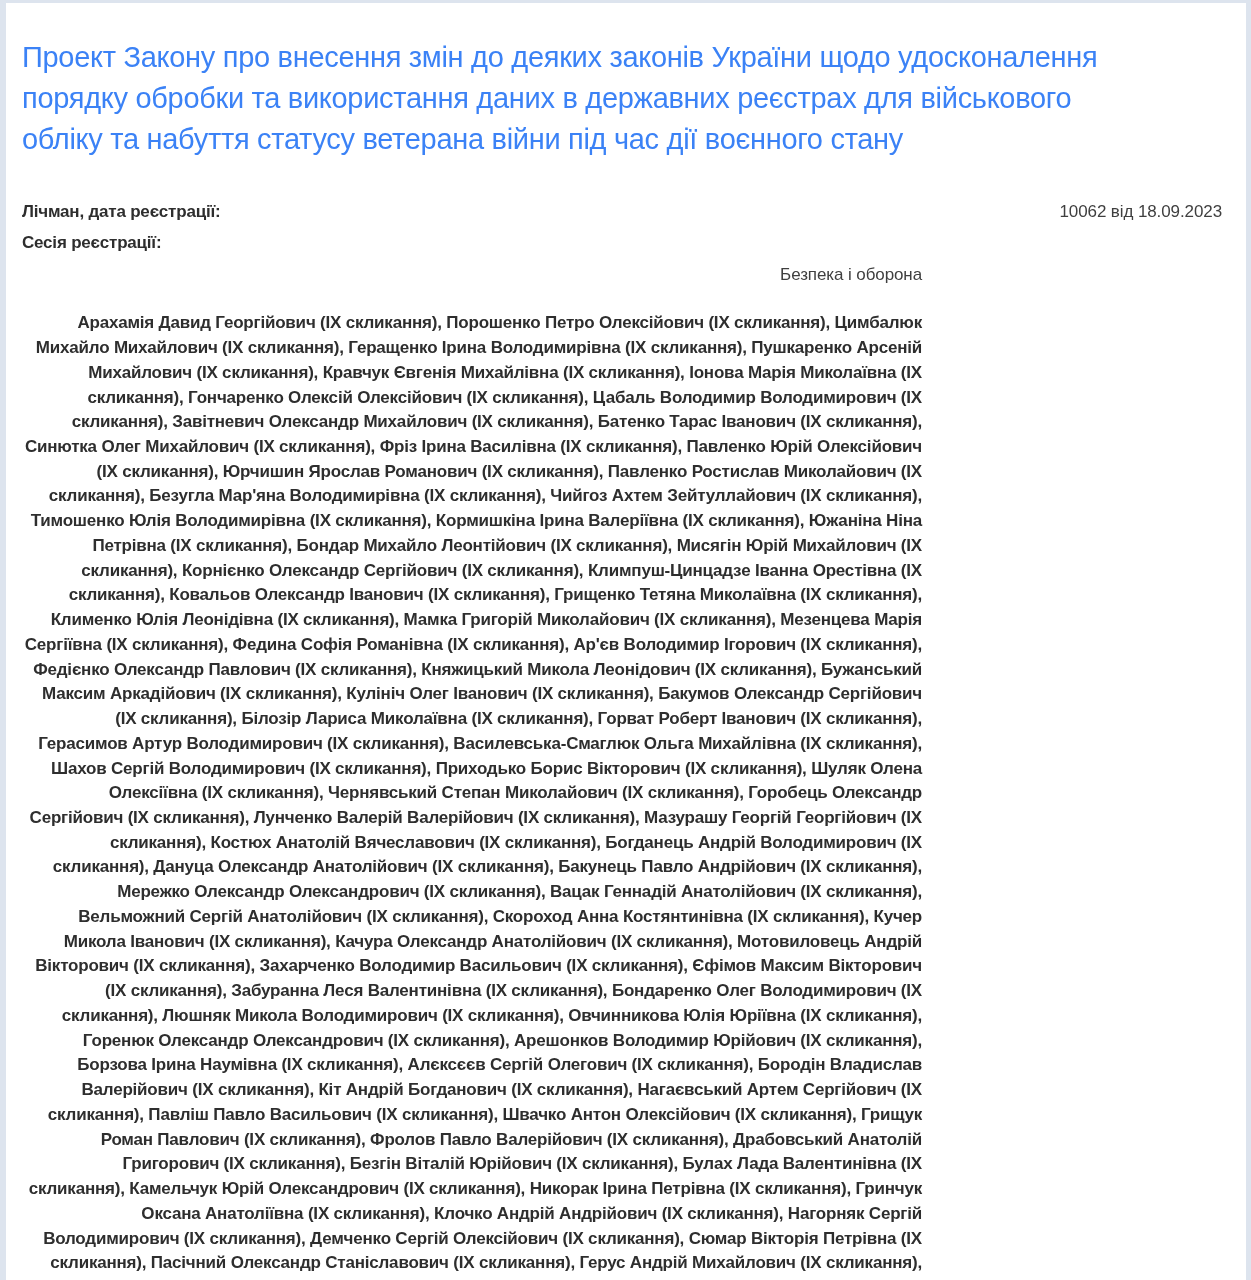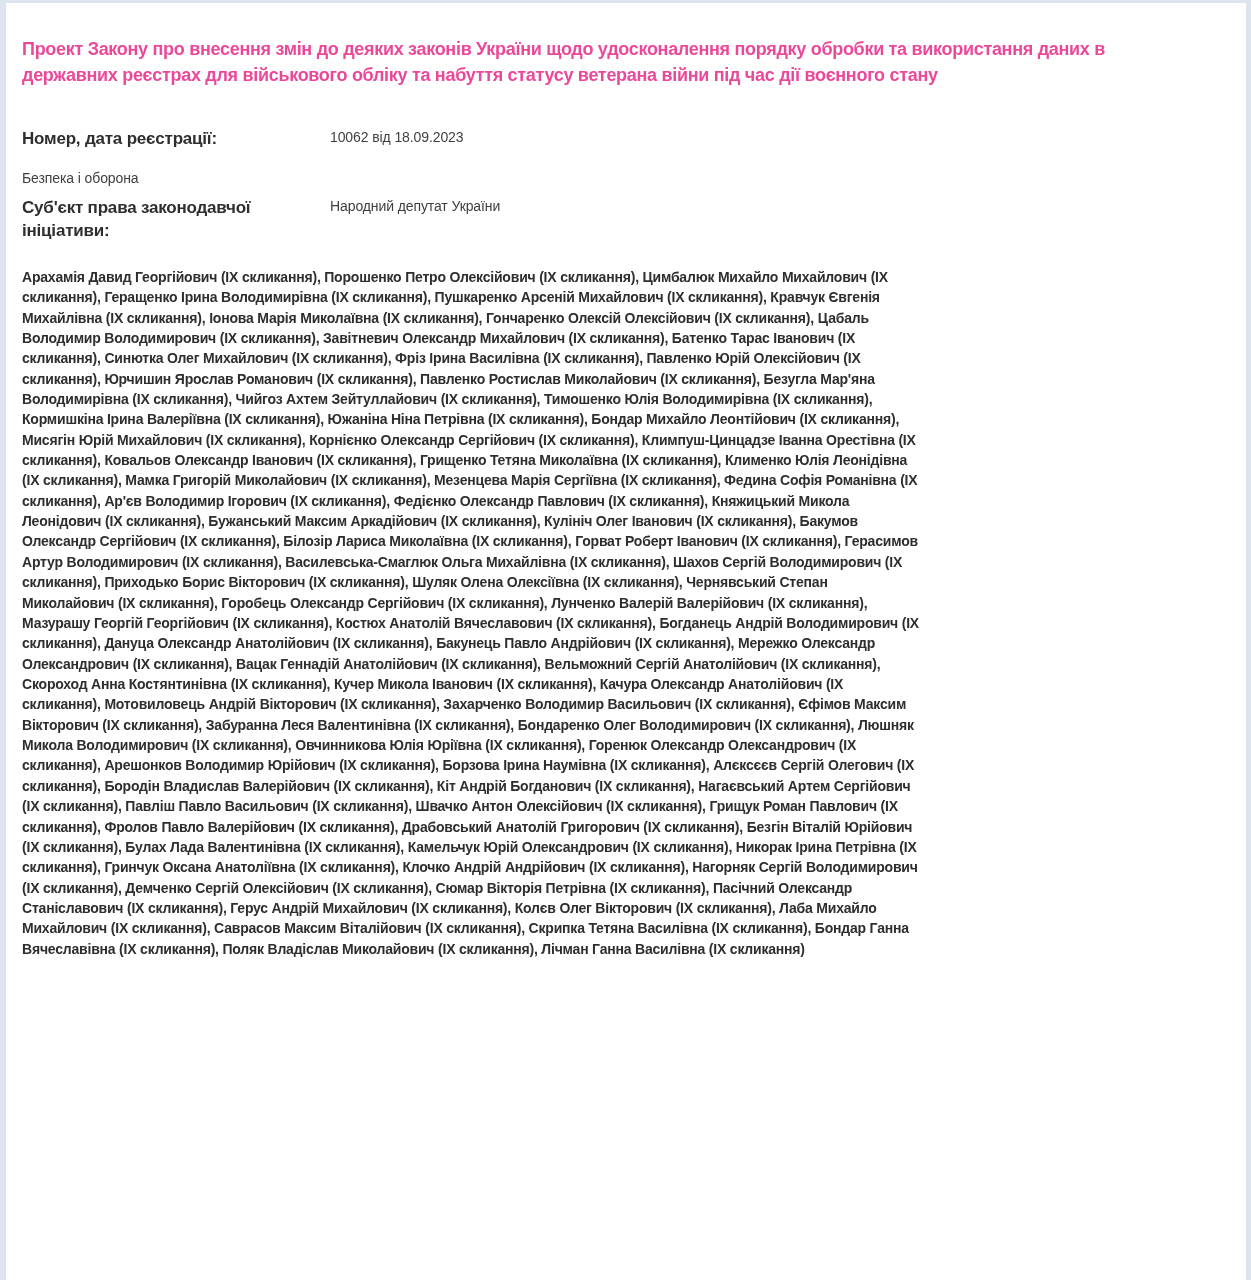--- a/index.html
+++ b/index.html
@@ -15,23 +15,23 @@
   .card {
     position: absolute;
     left: 6px;
     top: 3px;
     right: 5px;
     min-height: 1277px;
     background: #ffffff;
     padding: 34px 24px 20px 16px;
   }
   .bill-title {
-    color: #ec4899;
-    font-size: 18px;
-    font-weight: 700;
+    color: #3b82f6;
+    font-size: 29px;
+    font-weight: 400;
     line-height: 1.42;
     letter-spacing: -0.3px;
     max-width: 1120px;
     margin-bottom: 40px;
   }
   .fields {
     width: 100%;
   }
   .field-row {
     display: flex;
@@ -43,25 +43,26 @@
     color: #2e2e2e;
     font-size: 17px;
     font-weight: 700;
     line-height: 1.35;
     letter-spacing: -0.2px;
     padding-right: 20px;
   }
   .field-value {
     flex: 1 1 auto;
     color: #3f3f3f;
-    font-size: 14px;
+    font-size: 17px;
     font-weight: 400;
     line-height: 1.35;
     letter-spacing: -0.1px;
     max-width: 900px;
+    text-align: right;
   }
   .field-row.initiators {
     margin-top: 24px;
   }
   .field-row.initiators .field-value {
     color: #2e2e2e;
     font-weight: 700;
     line-height: 1.455;
     letter-spacing: -0.2px;
   }
@@ -69,34 +70,31 @@
 </head>
 <body>
 
 <div class="card">
 
   <h1 class="bill-title">Проект Закону про внесення змін до деяких законів України щодо удосконалення порядку обробки та використання даних в державних реєстрах для військового обліку та набуття статусу ветерана війни під час дії воєнного стану</h1>
 
   <div class="fields">
 
     <div class="field-row">
-      <div class="field-label">Номер, дата реєстрації:</div>
+      <div class="field-label">Лічман, дата реєстрації:</div>
       <div class="field-value">10062 від 18.09.2023</div>
     </div>
 
     <div class="field-row">
+      <div class="field-label">Сесія реєстрації:</div>
     </div>
 
     <div class="field-row">
       <div class="field-value">Безпека і оборона</div>
     </div>
 
-    <div class="field-row">
-      <div class="field-label">Суб'єкт права законодавчої ініціативи:</div>
-      <div class="field-value">Народний депутат України</div>
-    </div>
 
     <div class="field-row initiators">
       <div class="field-value">Арахамія Давид Георгійович (ІХ скликання), Порошенко Петро Олексійович (ІХ скликання), Цимбалюк Михайло Михайлович (ІХ скликання), Геращенко Ірина Володимирівна (ІХ скликання), Пушкаренко Арсеній Михайлович (ІХ скликання), Кравчук Євгенія Михайлівна (ІХ скликання), Іонова Марія Миколаївна (ІХ скликання), Гончаренко Олексій Олексійович (ІХ скликання), Цабаль Володимир Володимирович (ІХ скликання), Завітневич Олександр Михайлович (ІХ скликання), Батенко Тарас Іванович (ІХ скликання), Синютка Олег Михайлович (ІХ скликання), Фріз Ірина Василівна (ІХ скликання), Павленко Юрій Олексійович (ІХ скликання), Юрчишин Ярослав Романович (ІХ скликання), Павленко Ростислав Миколайович (ІХ скликання), Безугла Мар'яна Володимирівна (ІХ скликання), Чийгоз Ахтем Зейтуллайович (ІХ скликання), Тимошенко Юлія Володимирівна (ІХ скликання), Кормишкіна Ірина Валеріївна (ІХ скликання), Южаніна Ніна Петрівна (ІХ скликання), Бондар Михайло Леонтійович (ІХ скликання), Мисягін Юрій Михайлович (ІХ скликання), Корнієнко Олександр Сергійович (ІХ скликання), Климпуш-Цинцадзе Іванна Орестівна (ІХ скликання), Ковальов Олександр Іванович (ІХ скликання), Грищенко Тетяна Миколаївна (ІХ скликання), Клименко Юлія Леонідівна (ІХ скликання), Мамка Григорій Миколайович (ІХ скликання), Мезенцева Марія Сергіївна (ІХ скликання), Федина Софія Романівна (ІХ скликання), Ар'єв Володимир Ігорович (ІХ скликання), Федієнко Олександр Павлович (ІХ скликання), Княжицький Микола Леонідович (ІХ скликання), Бужанський Максим Аркадійович (ІХ скликання), Кулініч Олег Іванович (ІХ скликання), Бакумов Олександр Сергійович (ІХ скликання), Білозір Лариса Миколаївна (ІХ скликання), Горват Роберт Іванович (ІХ скликання), Герасимов Артур Володимирович (ІХ скликання), Василевська-Смаглюк Ольга Михайлівна (ІХ скликання), Шахов Сергій Володимирович (ІХ скликання), Приходько Борис Вікторович (ІХ скликання), Шуляк Олена Олексіївна (ІХ скликання), Чернявський Степан Миколайович (ІХ скликання), Горобець Олександр Сергійович (ІХ скликання), Лунченко Валерій Валерійович (ІХ скликання), Мазурашу Георгій Георгійович (ІХ скликання), Костюх Анатолій Вячеславович (ІХ скликання), Богданець Андрій Володимирович (ІХ скликання), Дануца Олександр Анатолійович (ІХ скликання), Бакунець Павло Андрійович (ІХ скликання), Мережко Олександр Олександрович (ІХ скликання), Вацак Геннадій Анатолійович (ІХ скликання), Вельможний Сергій Анатолійович (ІХ скликання), Скороход Анна Костянтинівна (ІХ скликання), Кучер Микола Іванович (ІХ скликання), Качура Олександр Анатолійович (ІХ скликання), Мотовиловець Андрій Вікторович (ІХ скликання), Захарченко Володимир Васильович (ІХ скликання), Єфімов Максим Вікторович (ІХ скликання), Забуранна Леся Валентинівна (ІХ скликання), Бондаренко Олег Володимирович (ІХ скликання), Люшняк Микола Володимирович (ІХ скликання), Овчинникова Юлія Юріївна (ІХ скликання), Горенюк Олександр Олександрович (ІХ скликання), Арешонков Володимир Юрійович (ІХ скликання), Борзова Ірина Наумівна (ІХ скликання), Алєксєєв Сергій Олегович (ІХ скликання), Бородін Владислав Валерійович (ІХ скликання), Кіт Андрій Богданович (ІХ скликання), Нагаєвський Артем Сергійович (ІХ скликання), Павліш Павло Васильович (ІХ скликання), Швачко Антон Олексійович (ІХ скликання), Грищук Роман Павлович (ІХ скликання), Фролов Павло Валерійович (ІХ скликання), Драбовський Анатолій Григорович (ІХ скликання), Безгін Віталій Юрійович (ІХ скликання), Булах Лада Валентинівна (ІХ скликання), Камельчук Юрій Олександрович (ІХ скликання), Никорак Ірина Петрівна (ІХ скликання), Гринчук Оксана Анатоліївна (ІХ скликання), Клочко Андрій Андрійович (ІХ скликання), Нагорняк Сергій Володимирович (ІХ скликання), Демченко Сергій Олексійович (ІХ скликання), Сюмар Вікторія Петрівна (ІХ скликання), Пасічний Олександр Станіславович (ІХ скликання), Герус Андрій Михайлович (ІХ скликання), Колєв Олег Вікторович (ІХ скликання), Лаба Михайло Михайлович (ІХ скликання), Саврасов Максим Віталійович (ІХ скликання), Скрипка Тетяна Василівна (ІХ скликання), Бондар Ганна Вячеславівна (ІХ скликання), Поляк Владіслав Миколайович (ІХ скликання), Лічман Ганна Василівна (ІХ скликання)</div>
     </div>
 
   </div>
 </div>
 
 </body></html>

